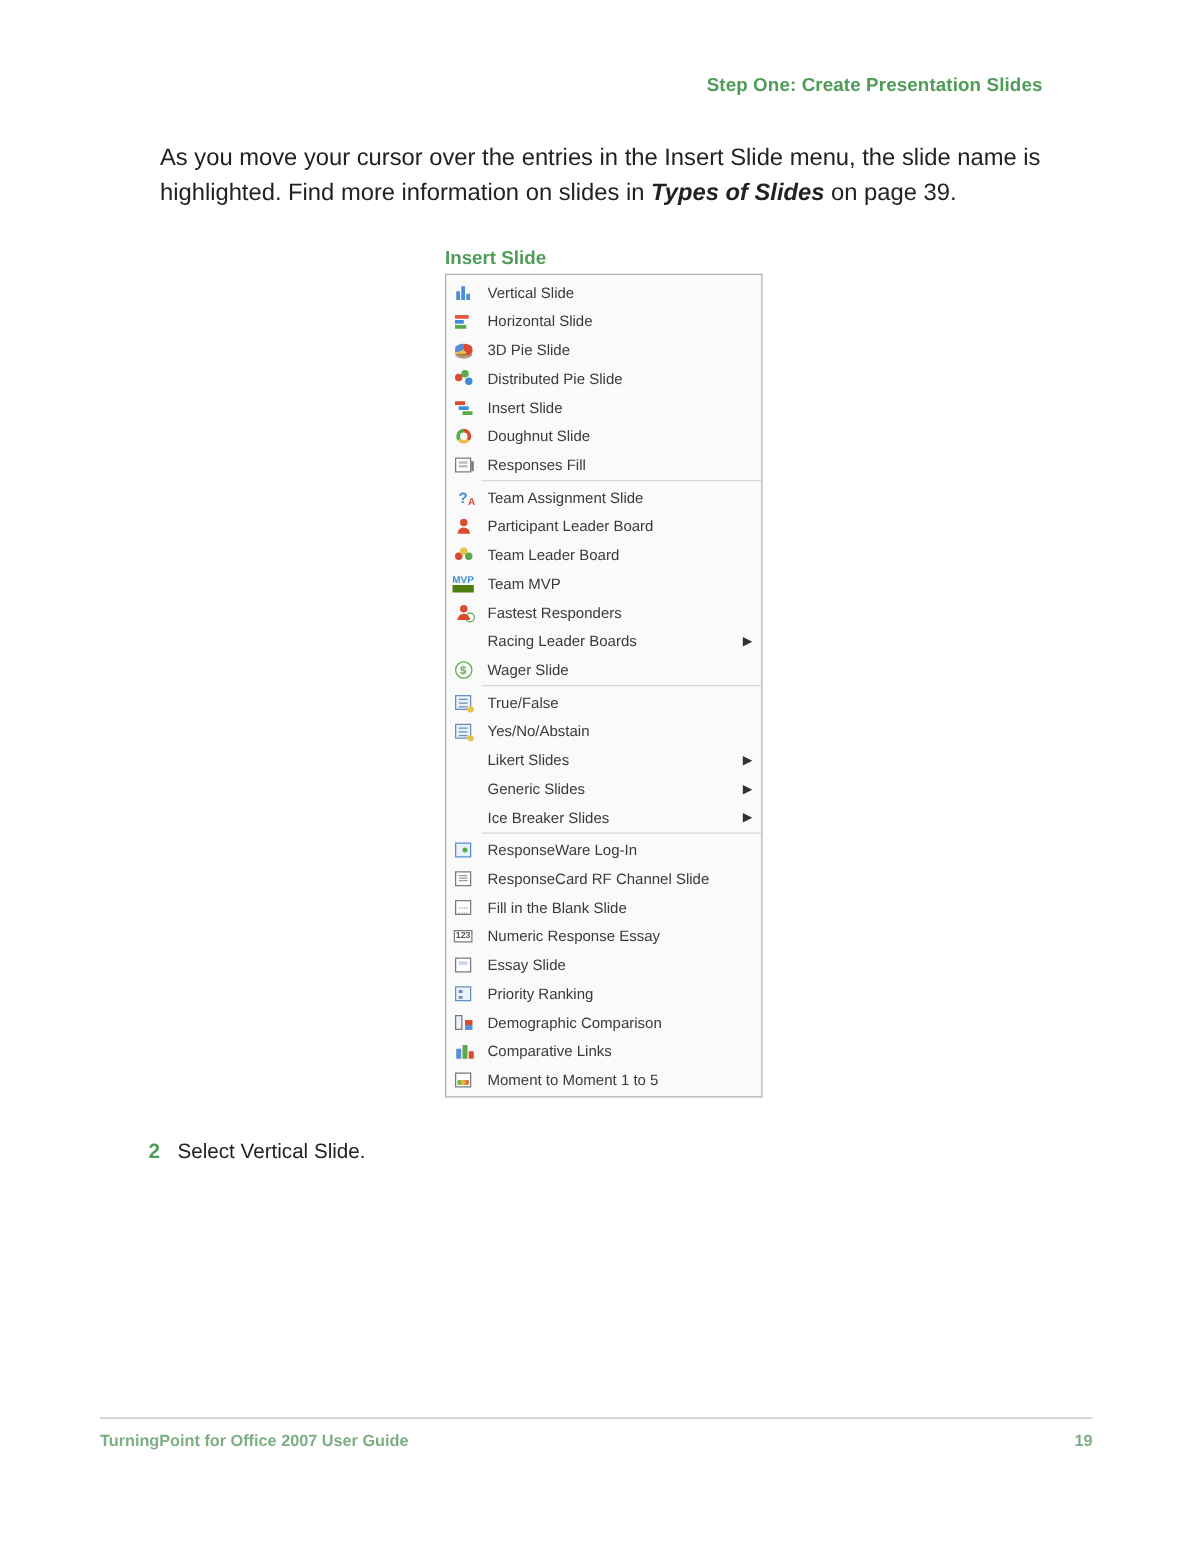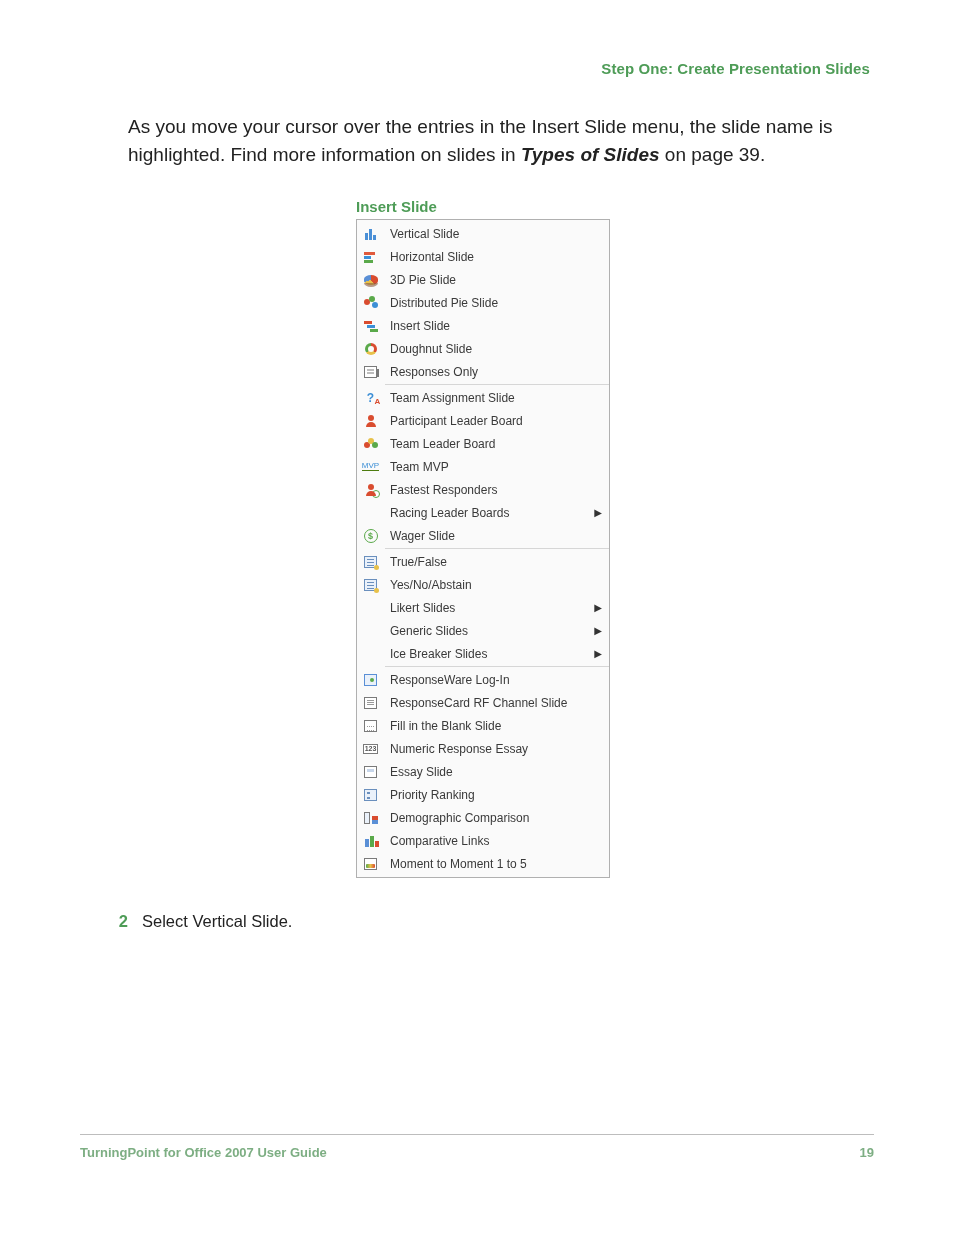--- a/index.html
+++ b/index.html
@@ -8,21 +8,21 @@
     background: #fff;
     font-family: "Segoe UI", "Myriad Pro", "Helvetica Neue", Arial, sans-serif;
     color: #222;
     width: 954px;
   }
   .page {
     width: 954px;
     height: 1235px;
     position: relative;
     box-sizing: border-box;
-    padding: 60px 84px 0 80px;
+    padding: 60px 120px 0 80px;
   }
   .header-title {
     text-align: right;
     font-size: 15px;
     font-weight: 700;
     color: #4e9c57;
     margin-bottom: 36px;
     letter-spacing: 0.1px;
   }
   .body-text {
@@ -118,21 +118,21 @@
   .ic-qa { font-weight:700;color:#3c8fd6;font-size:12px;line-height:1;position:relative;}
   .ic-qa::after{content:"A";font-size:8px;color:#d94c2f;position:absolute;right:-6px;bottom:-2px;}
   .ic-pleader { position:relative;width:14px;height:12px;}
   .ic-pleader::before{content:"";position:absolute;left:4px;top:0;width:6px;height:6px;border-radius:50%;background:#d94c2f;}
   .ic-pleader::after{content:"";position:absolute;left:2px;bottom:0;width:10px;height:5px;border-radius:5px 5px 0 0;background:#d94c2f;}
   .ic-tleader { position:relative;width:14px;height:12px;}
   .ic-tleader span{position:absolute;width:6px;height:6px;border-radius:50%;}
   .ic-tleader .a{left:0;top:4px;background:#d94c2f;}
   .ic-tleader .b{left:4px;top:0;background:#e7c14a;}
   .ic-tleader .c{left:8px;top:4px;background:#5aa94a;}
-  .ic-mvp { font-size:8px;font-weight:400;color:#3c8fd6;border-bottom:1px solid #4d7c0f;line-height:1;}
+  .ic-mvp { font-size:8px;font-weight:700;color:#3c8fd6;border-bottom:6px solid #4d7c0f;line-height:1;}
   .ic-fast { position:relative;width:14px;height:12px;}
   .ic-fast::before{content:"";position:absolute;left:4px;top:0;width:6px;height:6px;border-radius:50%;background:#d94c2f;}
   .ic-fast::after{content:"";position:absolute;left:2px;bottom:0;width:10px;height:5px;border-radius:5px 5px 0 0;background:#d94c2f;}
   .ic-fast .c{position:absolute;right:-2px;bottom:-2px;width:6px;height:6px;border:1px solid #5aa94a;border-radius:50%;background:#fff;}
   .ic-wager { width:12px;height:12px;border:1px solid #5aa94a;border-radius:50%;color:#5aa94a;font-size:9px;font-weight:700;line-height:12px;text-align:center;}
   .ic-list { width:13px;height:12px;border:1px solid #6a8fbd;background:#eaf1fa;position:relative;box-sizing:border-box;}
   .ic-list::before{content:"";position:absolute;left:2px;right:2px;top:2px;height:1px;background:#6a8fbd;box-shadow:0 3px 0 #6a8fbd,0 6px 0 #6a8fbd;}
   .ic-list::after{content:"";position:absolute;right:-3px;bottom:-3px;width:5px;height:5px;background:#e7c14a;border-radius:50%;}
   .ic-card { width:13px;height:12px;border:1px solid #7a7a7a;background:#fff;position:relative;box-sizing:border-box;}
   .ic-card::before{content:"";position:absolute;left:2px;right:2px;top:2px;height:1px;background:#9a9a9a;box-shadow:0 2px 0 #9a9a9a,0 4px 0 #9a9a9a;}
@@ -252,21 +252,21 @@
         <div class="mi">
           <span class="icon-cell">
             <span class="ic ic-donut"></span>
           </span>
           <span class="lbl">Doughnut Slide</span>
         </div>
         <div class="mi">
           <span class="icon-cell">
             <span class="ic ic-resp"></span>
           </span>
-          <span class="lbl">Responses Only</span>
+          <span class="lbl">Responses Fill</span>
         </div>
         <div class="sep"></div>
         <div class="mi">
           <span class="icon-cell">
             <span class="ic ic-qa">?</span>
           </span>
           <span class="lbl">Team Assignment Slide</span>
         </div>
         <div class="mi">
           <span class="icon-cell">

